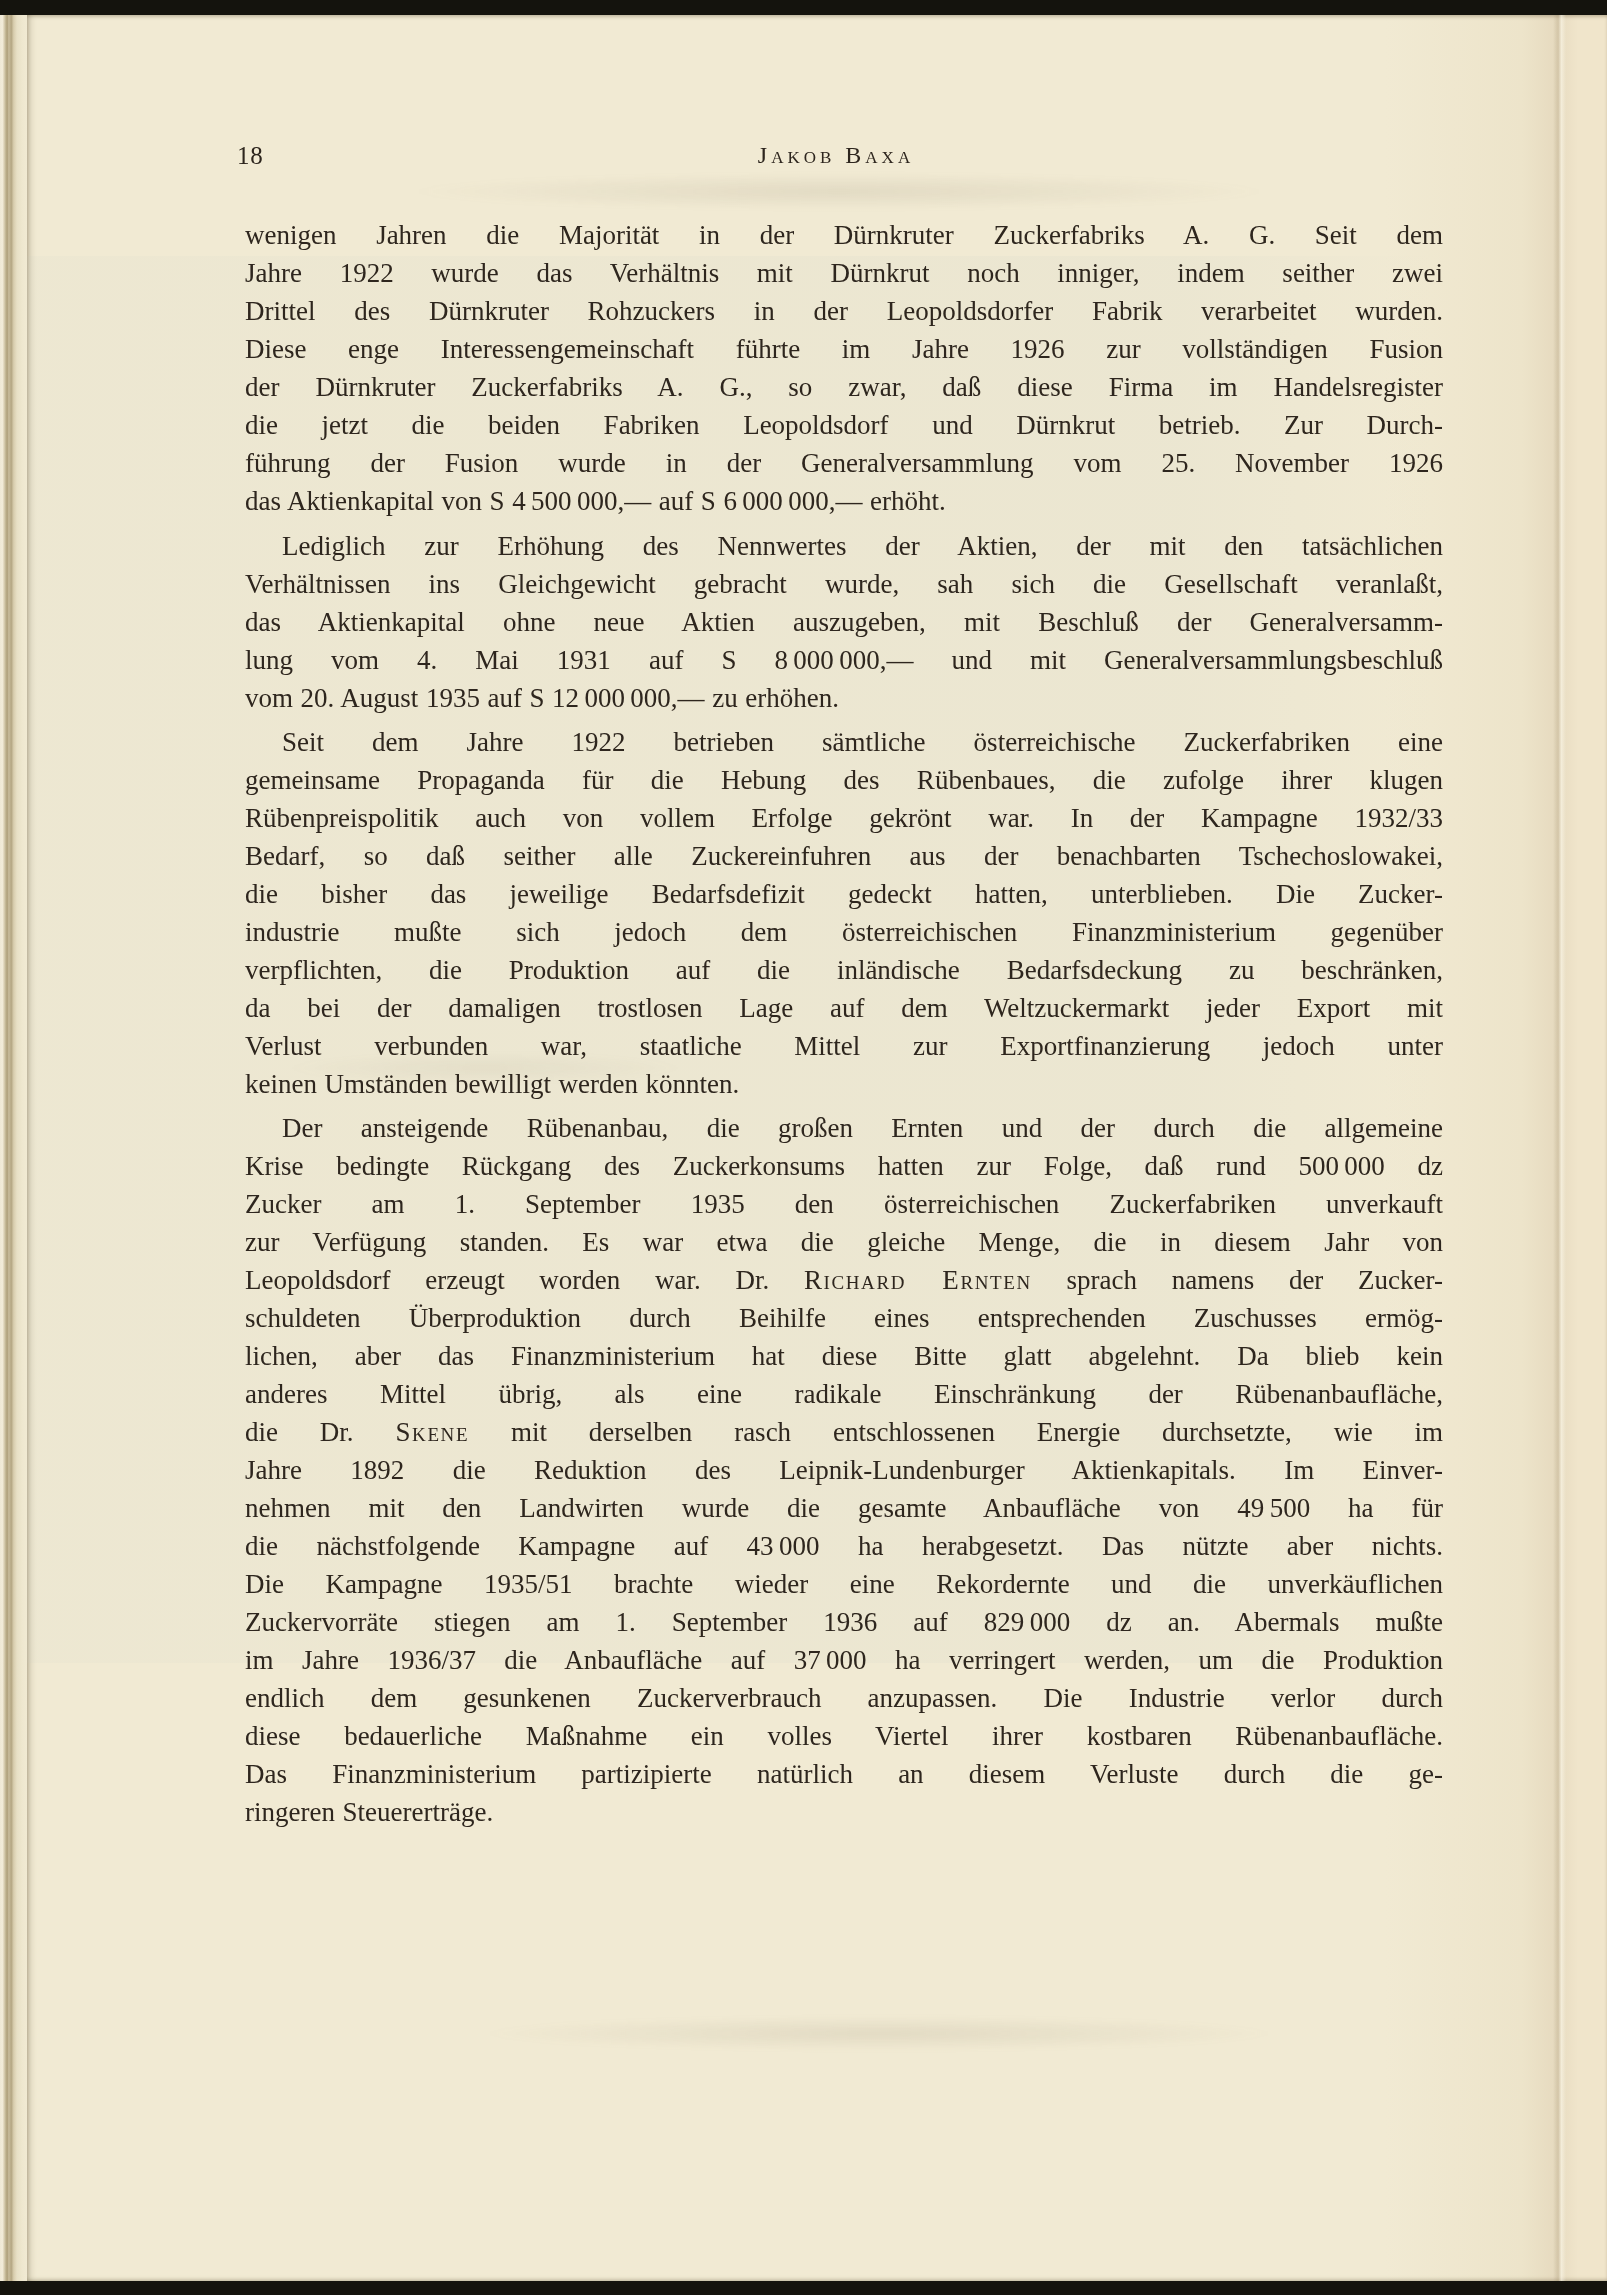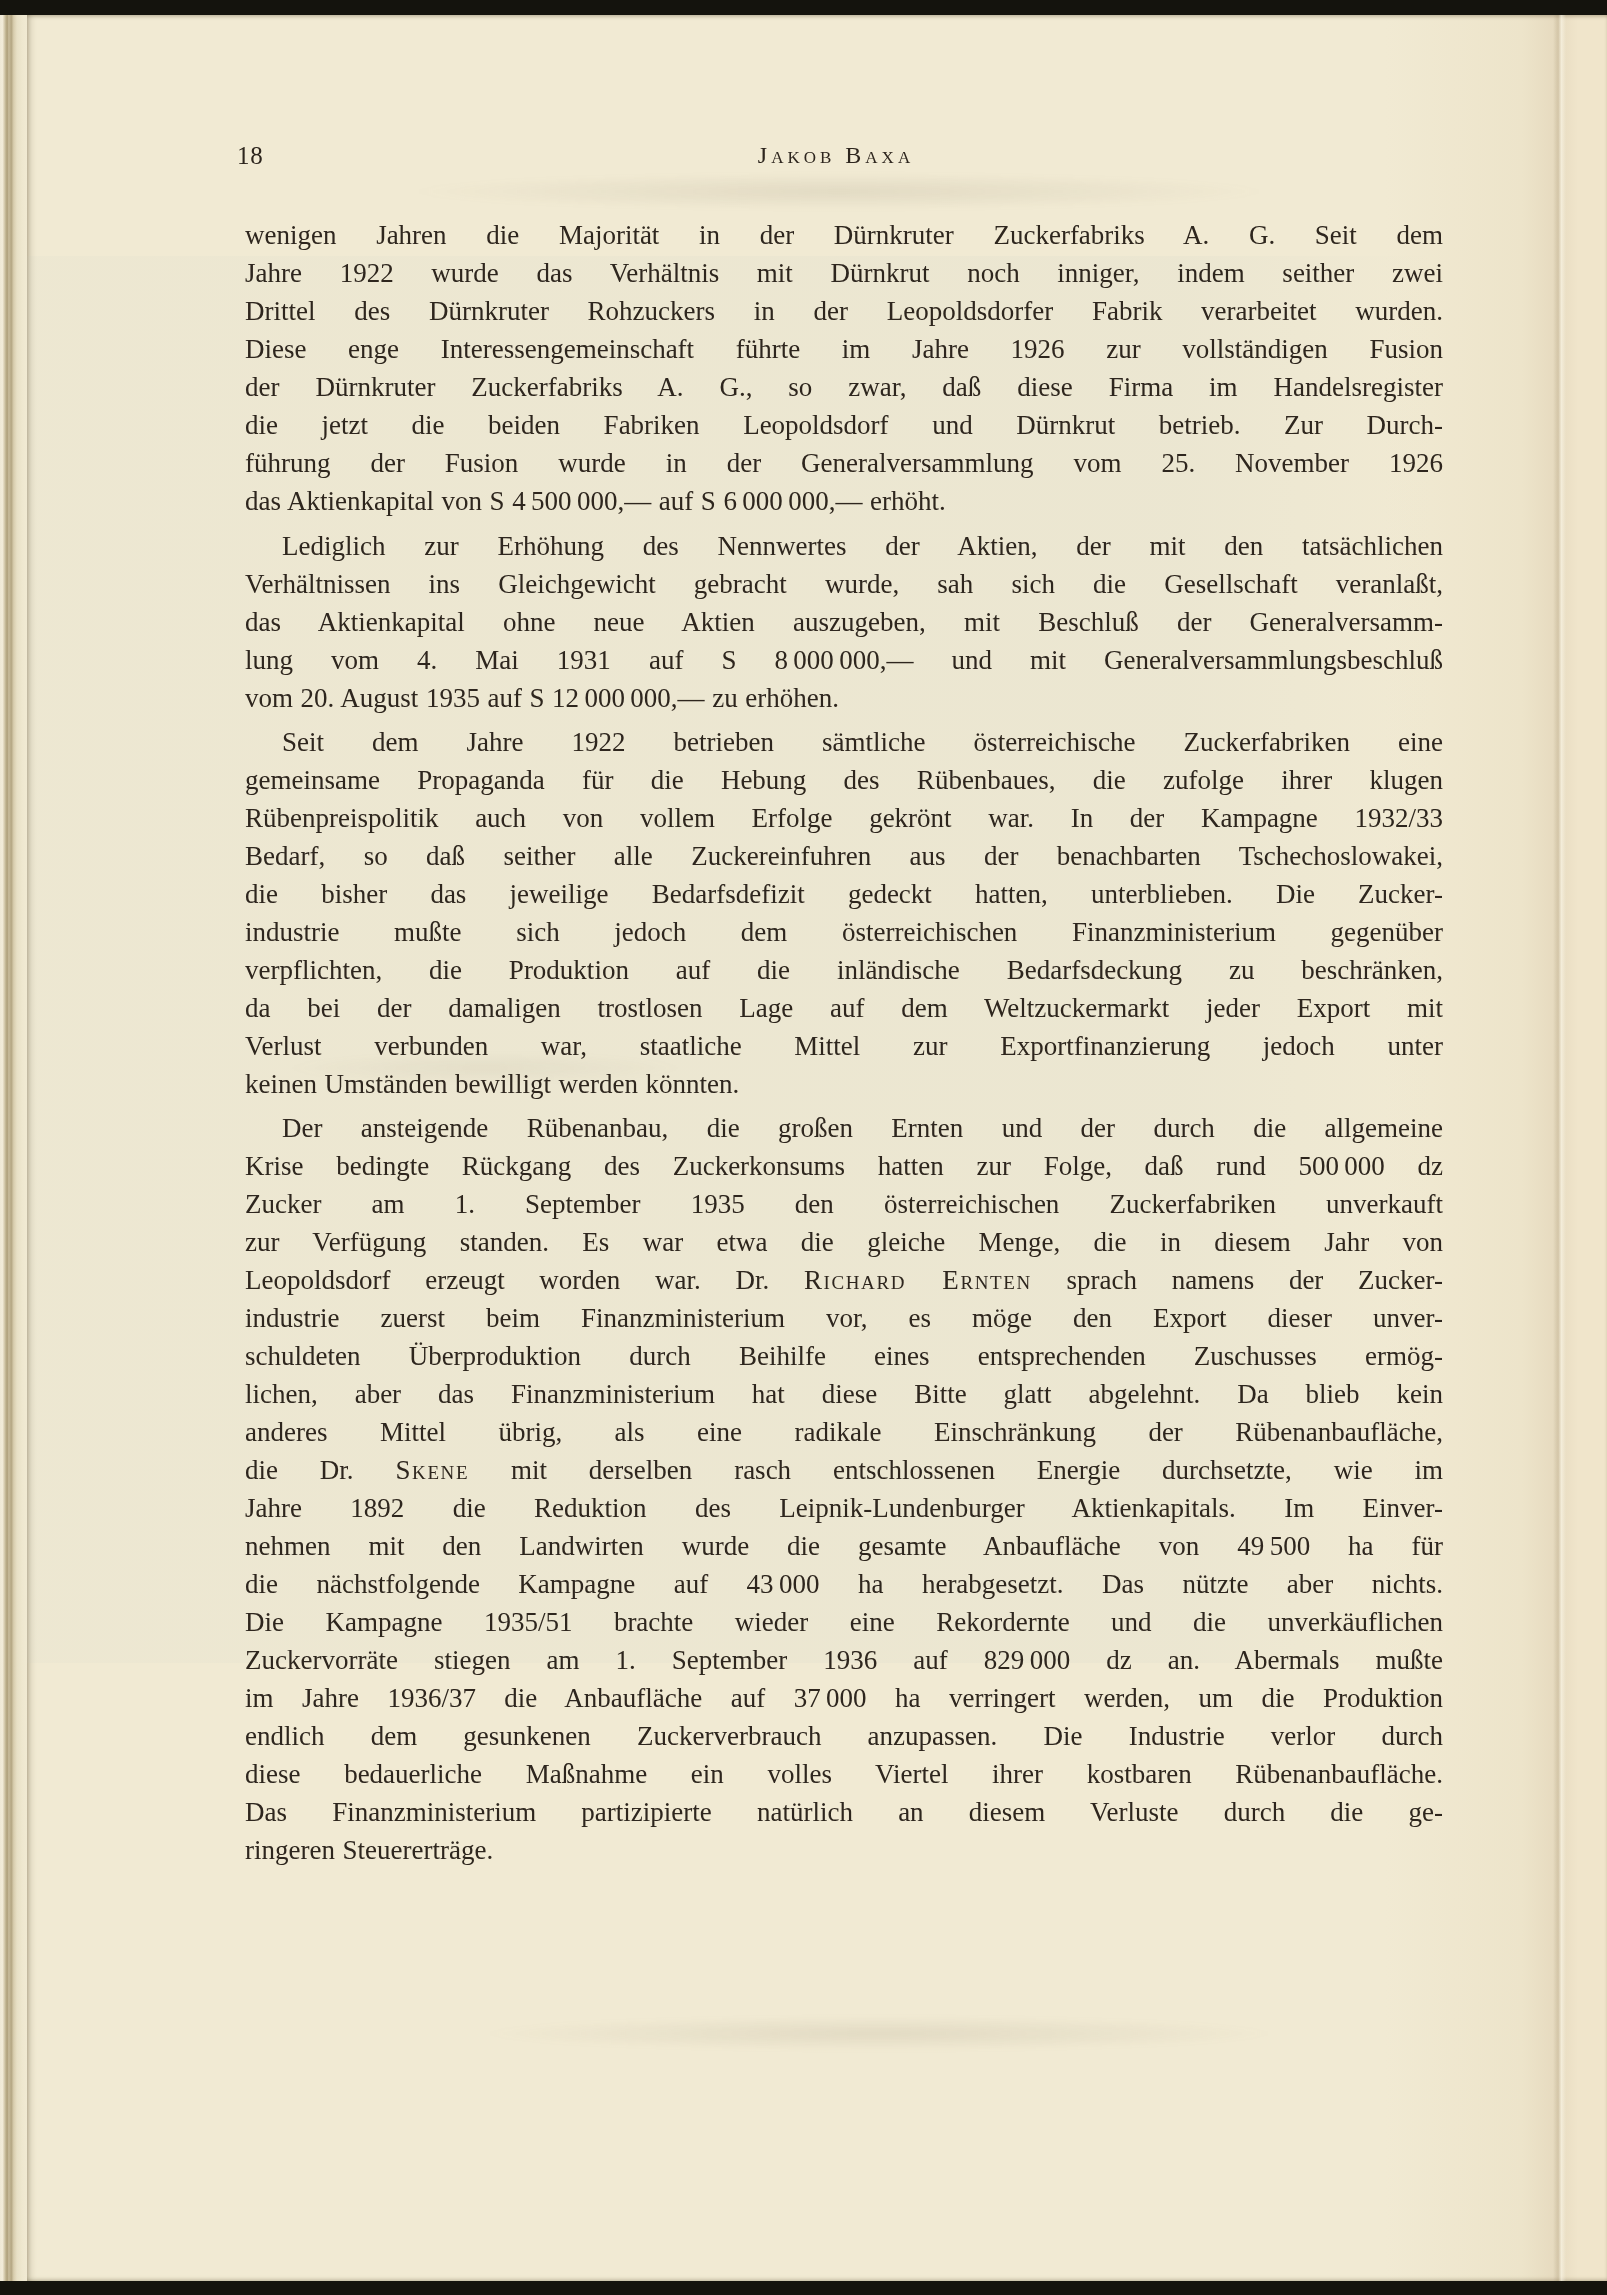--- a/index.html
+++ b/index.html
@@ -122,21 +122,20 @@
           <div class="line">da bei der damaligen trostlosen Lage auf dem Weltzuckermarkt jeder Export mit</div>
           <div class="line">Verlust verbunden war, staatliche Mittel zur Exportfinanzierung jedoch unter</div>
           <div class="line last">keinen Umständen bewilligt werden könnten.</div>
         </div>
         <div class="paragraph indent">
           <div class="line first">Der ansteigende Rübenanbau, die großen Ernten und der durch die allgemeine</div>
           <div class="line">Krise bedingte Rückgang des Zuckerkonsums hatten zur Folge, daß rund 500 000 dz</div>
           <div class="line">Zucker am 1. September 1935 den österreichischen Zuckerfabriken unverkauft</div>
           <div class="line">zur Verfügung standen. Es war etwa die gleiche Menge, die in diesem Jahr von</div>
           <div class="line">Leopoldsdorf erzeugt worden war. Dr. <span class="sc">Richard Ernten</span> sprach namens der Zucker-</div>
-          <div class="line">industrie zuerst beim Finanzministerium vor, es möge den Export dieser unver-</div>
           <div class="line">schuldeten Überproduktion durch Beihilfe eines entsprechenden Zuschusses ermög-</div>
           <div class="line">lichen, aber das Finanzministerium hat diese Bitte glatt abgelehnt. Da blieb kein</div>
           <div class="line">anderes Mittel übrig, als eine radikale Einschränkung der Rübenanbaufläche,</div>
           <div class="line">die Dr. <span class="sc">Skene</span> mit derselben rasch entschlossenen Energie durchsetzte, wie im</div>
           <div class="line">Jahre 1892 die Reduktion des Leipnik-Lundenburger Aktienkapitals. Im Einver-</div>
           <div class="line">nehmen mit den Landwirten wurde die gesamte Anbaufläche von 49 500 ha für</div>
           <div class="line">die nächstfolgende Kampagne auf 43 000 ha herabgesetzt. Das nützte aber nichts.</div>
           <div class="line">Die Kampagne 1935/51 brachte wieder eine Rekordernte und die unverkäuflichen</div>
           <div class="line">Zuckervorräte stiegen am 1. September 1936 auf 829 000 dz an. Abermals mußte</div>
           <div class="line">im Jahre 1936/37 die Anbaufläche auf 37 000 ha verringert werden, um die Produktion</div>

